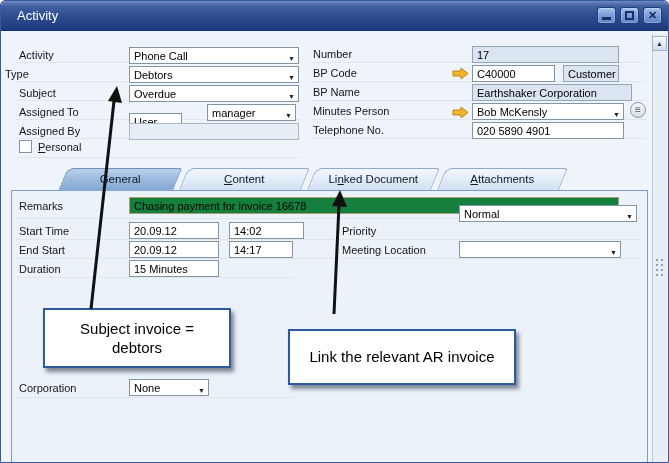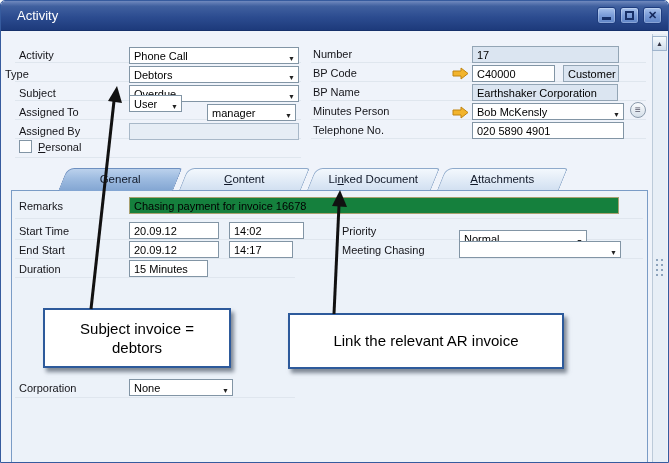--- a/index.html
+++ b/index.html
@@ -121,21 +121,21 @@
     <span class="caret"></span>
   </div>
 
   <span class="lbl" style="left:18px;top:86px">Subject</span>
   <div class="fld dd" style="left:128px;top:84px;width:170px">
     <span>Overdue</span>
     <span class="caret"></span>
   </div>
 
   <span class="lbl" style="left:18px;top:105px">Assigned To</span>
-  <div class="fld dd" style="left:128px;top:94px;width:53px">
+  <div class="fld dd" style="left:128px;top:112px;width:53px">
     <span>User</span>
     <span class="caret"></span>
   </div>
   <div class="fld dd" style="left:206px;top:103px;width:89px">
     <span>manager</span>
     <span class="caret"></span>
   </div>
 
   <span class="lbl" style="left:18px;top:124px">Assigned By</span>
   <div class="fld dis" style="left:128px;top:122px;width:170px">
@@ -155,21 +155,21 @@
     <polygon points="1,4 9,4 9,1 16,6.5 9,12 9,9 1,9" fill="#F2B42D" stroke="#C08410" stroke-width="1"></polygon>
   </svg>
   <div class="fld" style="left:471px;top:64px;width:83px">
     <span>C40000</span>
   </div>
   <div class="fld ro" style="left:562px;top:64px;width:56px">
     <span>Customer</span>
   </div>
 
   <span class="lbl" style="left:312px;top:85px">BP Name</span>
-  <div class="fld ro" style="left:471px;top:83px;width:146px">
+  <div class="fld ro" style="left:471px;top:83px;width:160px">
     <span>Earthshaker Corporation</span>
   </div>
 
   <span class="lbl" style="left:312px;top:104px">Minutes Person</span>
   <svg class="goldarrow" style="left:451px;top:105px" viewBox="0 0 17 13">
     <polygon points="1,4 9,4 9,1 16,6.5 9,12 9,9 1,9" fill="#F2B42D" stroke="#C08410" stroke-width="1"></polygon>
   </svg>
   <div class="fld dd" style="left:471px;top:102px;width:152px">
     <span>Bob McKensly</span>
     <span class="caret"></span>
@@ -217,47 +217,47 @@
 
   <span class="lbl" style="left:18px;top:243px">End Start</span>
   <div class="fld" style="left:128px;top:240px;width:90px">
     <span>20.09.12</span>
   </div>
   <div class="fld" style="left:228px;top:240px;width:64px">
     <span>14:17</span>
   </div>
 
   <span class="lbl" style="left:18px;top:262px">Duration</span>
-  <div class="fld" style="left:128px;top:259px;width:79px">
+  <div class="fld" style="left:128px;top:259px;width:90px">
     <span>15 Minutes</span>
   </div>
 
   <span class="lbl" style="left:341px;top:224px">Priority</span>
-  <div class="fld dd" style="left:458px;top:229px;width:128px">
+  <div class="fld dd" style="left:458px;top:204px;width:178px">
     <span>Normal</span>
     <span class="caret"></span>
   </div>
 
-  <span class="lbl" style="left:341px;top:243px">Meeting Chasing</span>
+  <span class="lbl" style="left:341px;top:243px">Meeting Location</span>
   <div class="fld dd" style="left:458px;top:240px;width:162px">
     <span></span>
     <span class="caret"></span>
   </div>
 
   <span class="lbl" style="left:18px;top:381px">Corporation</span>
-  <div class="fld dd" style="left:128px;top:378px;width:104px">
+  <div class="fld dd" style="left:128px;top:378px;width:80px">
     <span>None</span>
     <span class="caret"></span>
   </div>
 
   <div class="callout" style="left:42px;top:307px;width:188px;height:60px">
     <span>Subject invoice =</span>
     <span>debtors</span>
   </div>
-  <div class="callout" style="left:287px;top:312px;width:276px;height:56px">
+  <div class="callout" style="left:287px;top:328px;width:228px;height:56px">
     <span>Link the relevant AR invoice</span>
   </div>
 
   <div id="scrollbar"></div>
   <div id="scroll-up"></div>
   <div id="grip"></div>
 
   <svg id="arrows" width="669" height="463" viewBox="0 0 669 463">
     <line x1="90" y1="308" x2="113" y2="100" stroke="#111111" stroke-width="3"></line>
     <polygon points="116,85 121,102 107,100" fill="#111111"></polygon>

